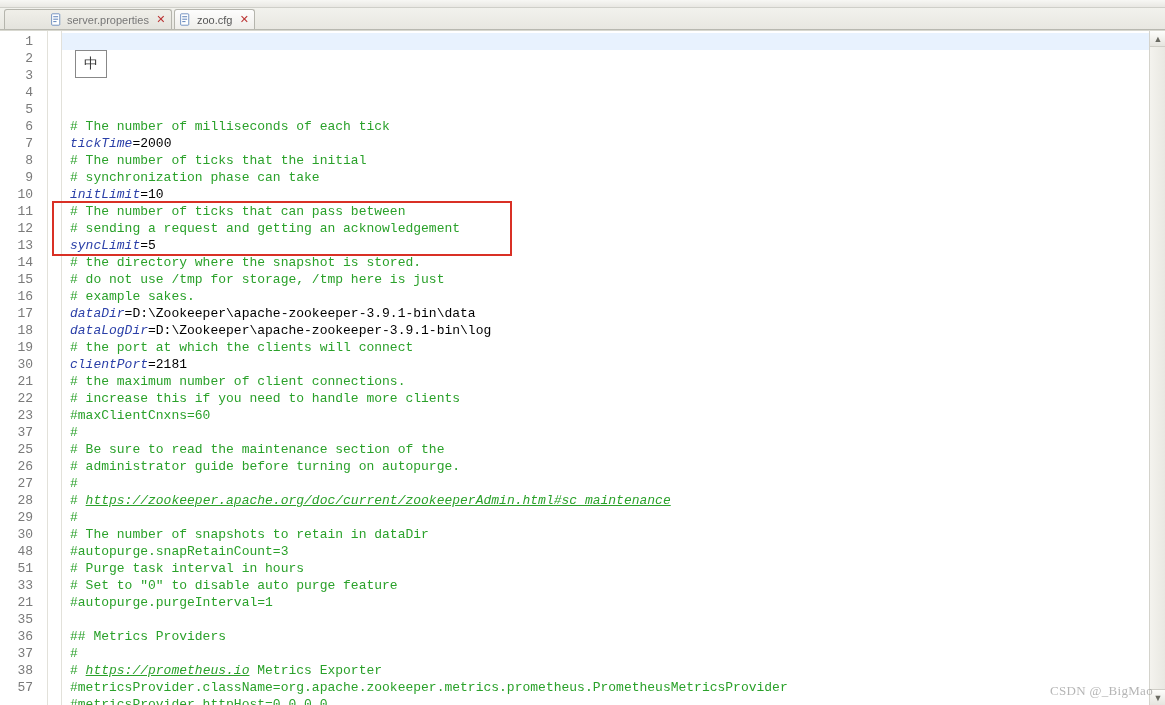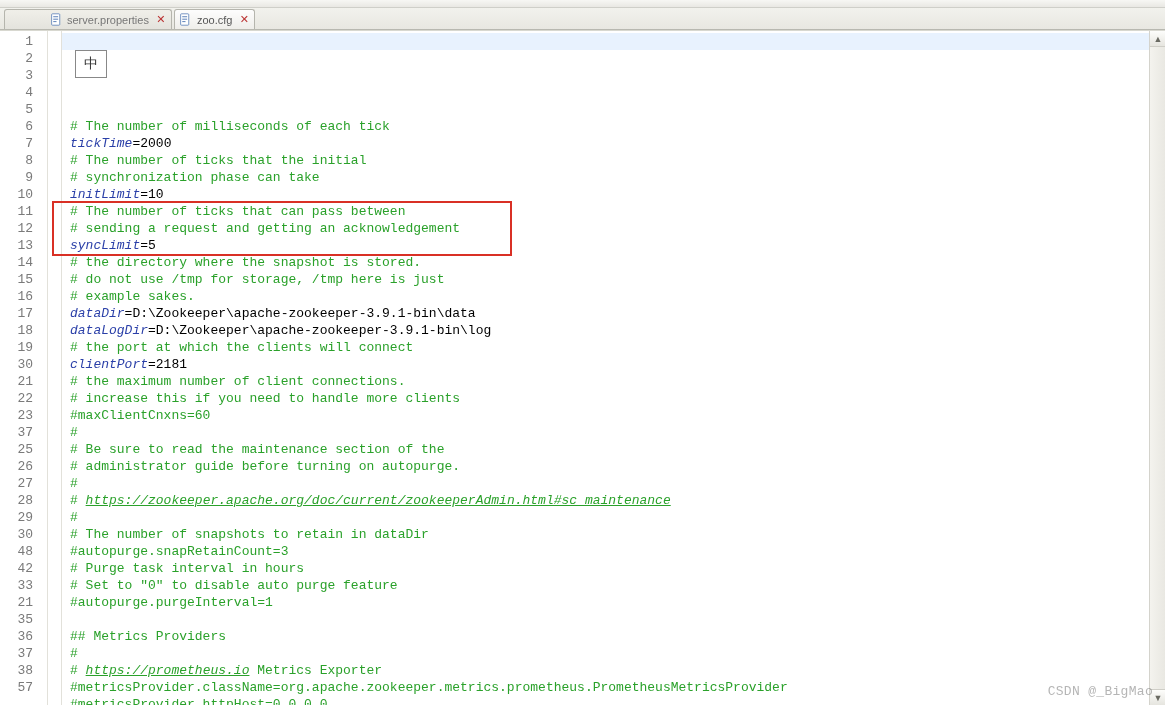--- a/index.html
+++ b/index.html
@@ -132,21 +132,21 @@
     border-bottom: 1px solid #cfcec7;
     font-size: 9px; color: #6a6a62;
     cursor: pointer;
   }
   .scroll-btn.bottom { position:absolute; bottom:0; border-top:1px solid #cfcec7; border-bottom:none;}
   .watermark {
     position: absolute;
     right: 12px; bottom: 6px;
     color: rgba(120,120,120,0.55);
     font-size: 13px;
-    font-family: Liberation Mono, monospace;
+    font-family: Liberation Serif, serif;
     letter-spacing: 0.3px;
     z-index: 50;
     pointer-events: none;
   }
 </style>
 </head>
 <body>
 
 <div class="toolbar-strip"></div>
 
@@ -203,21 +203,21 @@
       <div>22</div>
       <div>23</div>
       <div>37</div>
       <div>25</div>
       <div>26</div>
       <div>27</div>
       <div>28</div>
       <div>29</div>
       <div>30</div>
       <div>48</div>
-      <div>42</div>
+      <div>51</div>
       <div>33</div>
       <div>21</div>
       <div>35</div>
       <div>36</div>
       <div>37</div>
       <div>38</div>
       <div>57</div>
     </div>
   <div class="fold-strip"></div>
   <div class="code-area" id="code">

